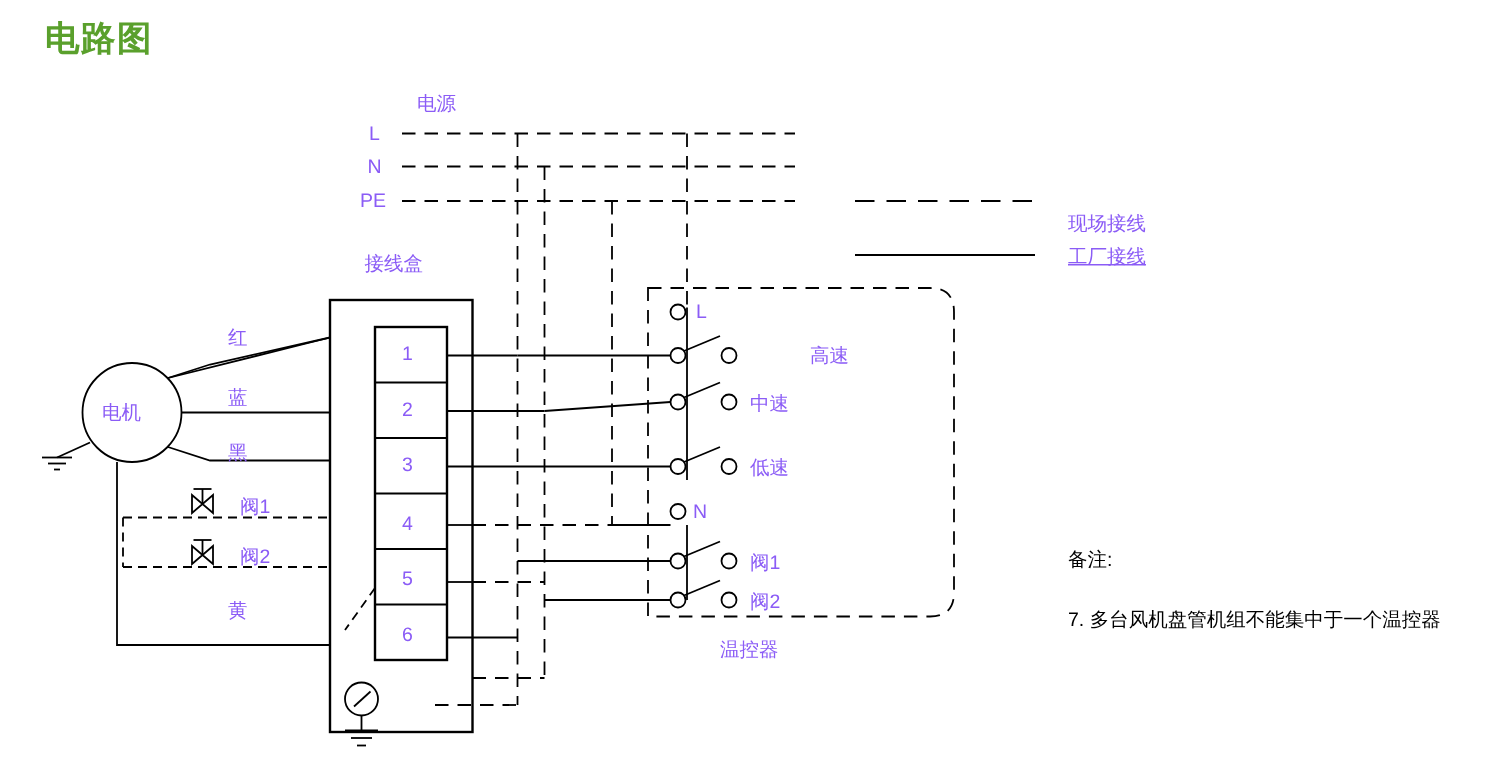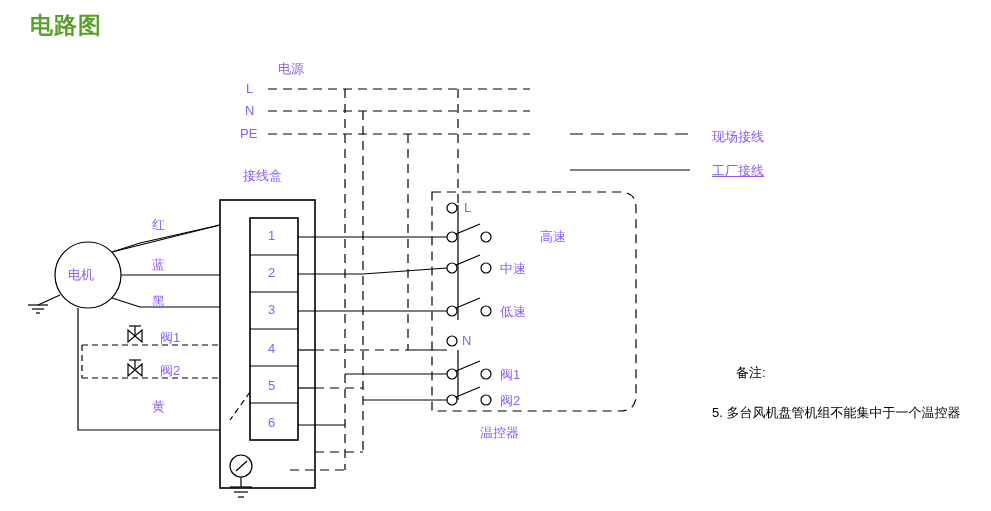--- a/index.html
+++ b/index.html
@@ -181,21 +181,21 @@
         <line x1="363" y1="400" x2="447" y2="400"></line>
       </g>
     </g>
   </svg>
 
   <div class="lbl" style="left:278px; top:60px;">电源</div>
   <div class="lbl" style="left:246px; top:81px;">L</div>
   <div class="lbl" style="left:245px; top:103px;">N</div>
   <div class="lbl" style="left:240px; top:126px;">PE</div>
 
-  <div class="lbl" style="left:712px; top:128px;">现场接线</div>
+  <div class="lbl" style="left:712px; top:140px;">现场接线</div>
   <div class="lbl" style="left:712px; top:162px;text-decoration:underline;">工厂接线</div>
 
   <div class="lbl" style="left:68px; top:266px;">电机</div>
 
   <div class="lbl" style="left:152px; top:216px;">红</div>
   <div class="lbl" style="left:152px; top:256px;">蓝</div>
   <div class="lbl" style="left:152px; top:293px;">黑</div>
   <div class="lbl" style="left:152px; top:398px;">黄</div>
 
   <div class="lbl" style="left:160px; top:329px;">阀1</div>
@@ -214,16 +214,16 @@
   <div class="lbl" style="left:462px; top:333px;">N</div>
 
   <div class="lbl" style="left:500px; top:228px;margin-left:40px;">高速</div>
   <div class="lbl" style="left:500px; top:260px;text-align:center;">中速</div>
   <div class="lbl" style="left:500px; top:303px;">低速</div>
   <div class="lbl" style="left:500px; top:366px;">阀1</div>
   <div class="lbl" style="left:500px; top:392px;">阀2</div>
 
   <div class="lbl" style="left:480px; top:424px;">温控器</div>
 
-  <div class="note" style="left:712px; top:364px;margin-left:24px;">备注:</div>
-  <div class="note" style="left:712px; top:404px;">5. 多台风机盘管机组不能集中于一个温控器</div>
+  <div class="note" style="left:712px; top:364px;">备注:</div>
+  <div class="note" style="left:712px; top:404px;">7. 多台风机盘管机组不能集中于一个温控器</div>
 
 </div>
 
 </body></html>

